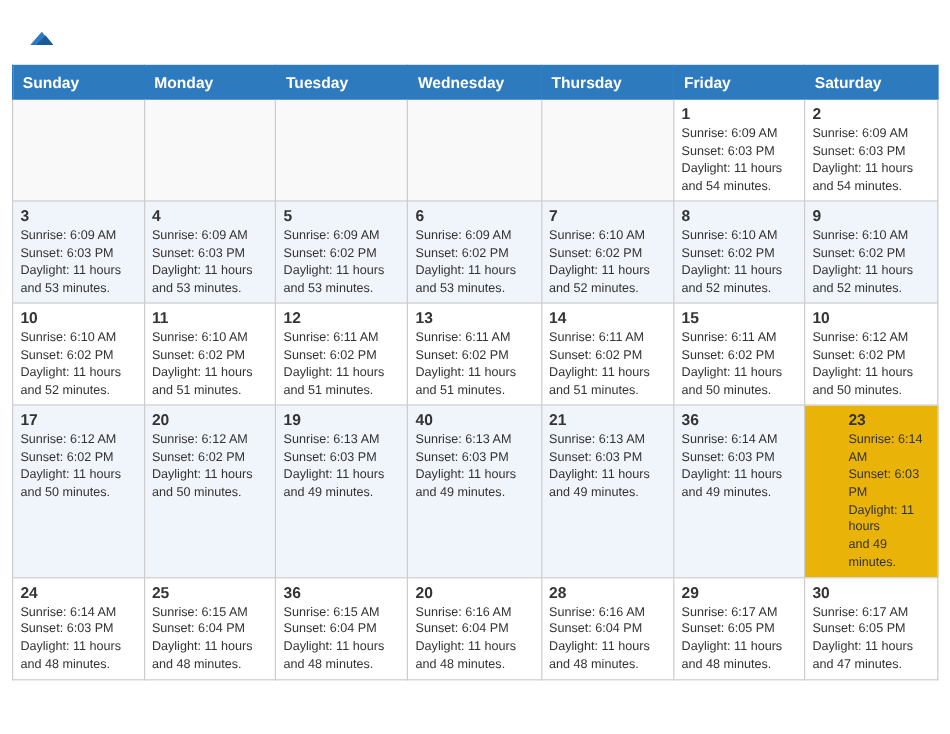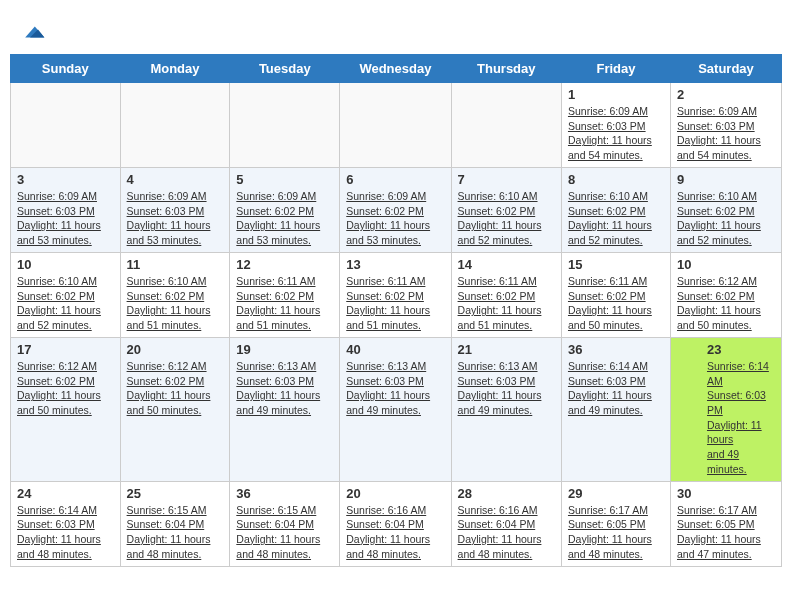--- a/index.html
+++ b/index.html
@@ -52,21 +52,21 @@
     }
     .calendar {
       width: 100%;
       border-collapse: collapse;
       margin-top: 5px;
     }
     .calendar th {
       background-color: #2e7abf;
       color: white;
       padding: 6px 8px;
-      text-align: center;
+      text-align: left;
       font-size: 13px;
       font-weight: bold;
       border: 1px solid #2e7abf;
     }
     .calendar td {
       border: 1px solid #ccc;
       vertical-align: top;
       padding: 4px 6px;
       width: 113px;
       min-height: 80px;
@@ -82,21 +82,20 @@
       font-size: 13px;
       font-weight: bold;
       color: #333;
       display: block;
       margin-bottom: 2px;
     }
     .day-info {
       font-size: 10.5px;
       color: #333;
       line-height: 1.4;
-      text-decoration: underline;
     }
     .calendar tbody tr td {
       height: 85px;
     }
   </style>
 </head>
 <body>
 
 <div class="header">
   <div class="logo">
@@ -291,21 +290,21 @@
 Daylight: 11 hours
 and 49 minutes.</div>
         </td>
         <td style="background: rgb(240, 245, 251);">
           <span class="day-number">36</span>
           <div class="day-info" style="white-space: pre-line;">Sunrise: 6:14 AM
 Sunset: 6:03 PM
 Daylight: 11 hours
 and 49 minutes.</div>
         </td>
-        <td style="background: #bef264; padding-left: 36px;">
+        <td style="background: #eab308; padding-left: 36px;">
           <span class="day-number">23</span>
           <div class="day-info" style="white-space: pre-line;">Sunrise: 6:14 AM
 Sunset: 6:03 PM
 Daylight: 11 hours
 and 49 minutes.</div>
         </td>
       </tr>
       <tr>
         <td>
           <span class="day-number">24</span>

